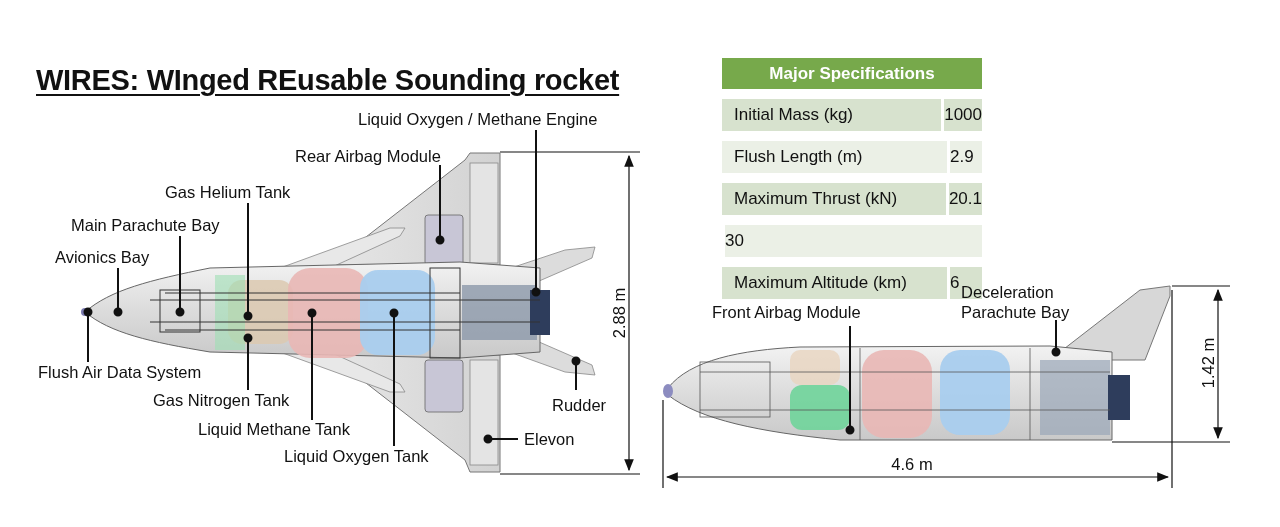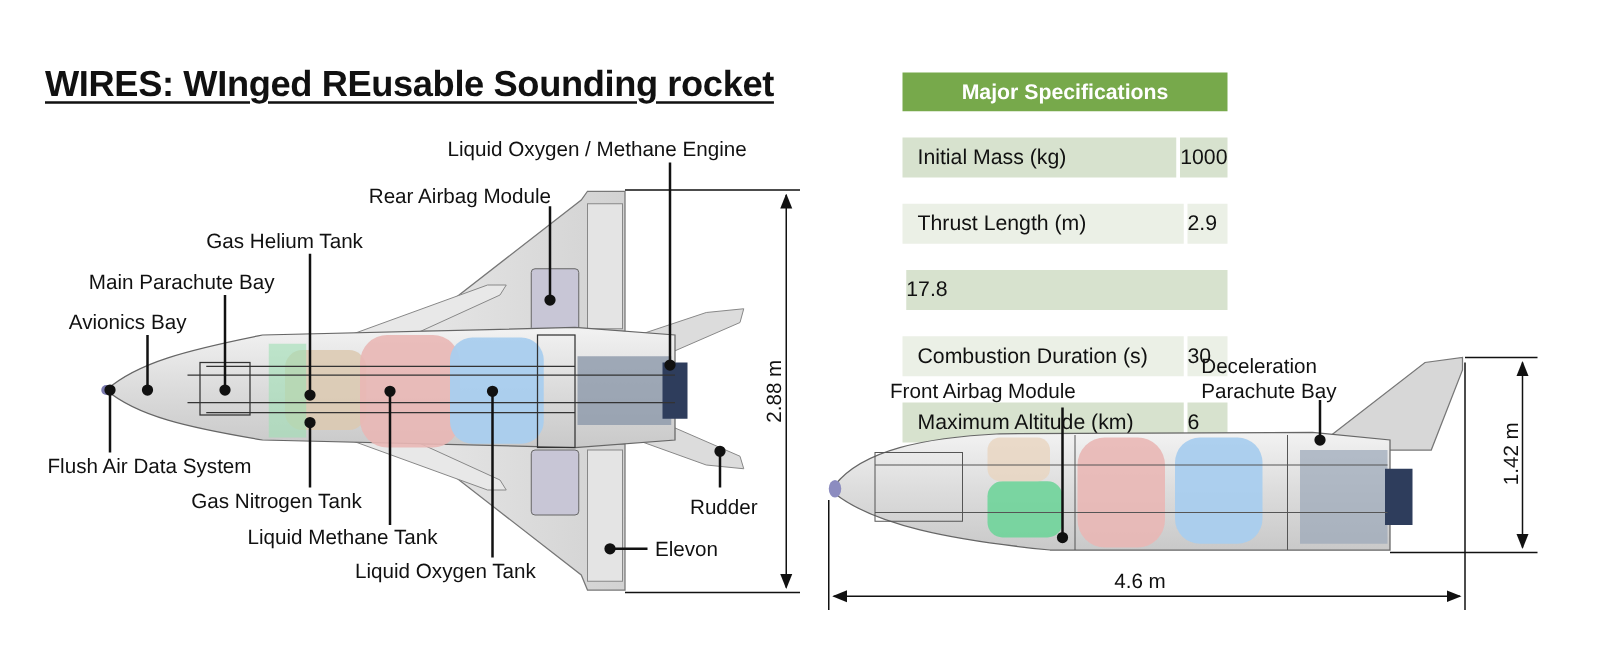--- a/index.html
+++ b/index.html
@@ -1,50 +1,50 @@
 <!DOCTYPE html>
 <html><head>
 <meta charset="utf-8">
 <style>
   html, body { margin:0; padding:0; background:#ffffff; }
   body { width:1280px; height:527px; position:relative; overflow:hidden;
          font-family:"Liberation Sans", sans-serif; color:#111; }
-  .title { position:absolute; left:36px; top:52px; font-size:29px; font-weight:bold;
+  .title { position:absolute; left:36px; top:64px; font-size:29px; font-weight:bold;
            text-decoration:underline; text-decoration-thickness:2px; text-underline-offset:4px;
            letter-spacing:-0.3px; white-space:nowrap; }
   .specs-head { background:#77a94b; color:#fff; font-weight:bold; font-size:17px; text-align:center;
                 height:31px; line-height:31px; }
-  .spec-row { display:flex; height:32px; margin-top:21px; }
+  .spec-row { display:flex; height:32px; margin-top:10px; }
   .spec-label { width:225px; padding-left:12px; line-height:32px; font-size:17px; box-sizing:border-box; }
   .spec-val { flex:1; margin-left:3px; line-height:32px; font-size:17px; box-sizing:border-box; }
   .r-dark .spec-label, .r-dark .spec-val { background:#d7e2ce; }
   .r-light .spec-label, .r-light .spec-val { background:#ebf0e6; }
   svg { position:absolute; left:0; top:0; }
   .lbl { font-family:"Liberation Sans", sans-serif; font-size:16.5px; fill:#111; }
 </style>
 </head>
 <body>
 
 <div class="title">WIRES: WInged REusable Sounding rocket</div>
 
 <div style="position:absolute;left:722px;top:58px;width:260px;">
   <div class="specs-head">Major Specifications</div>
   <div class="spec-row r-dark">
     <div class="spec-label">Initial Mass (kg)</div>
     <div class="spec-val">1000</div>
   </div>
   <div class="spec-row r-light">
-    <div class="spec-label">Thrust Length (m)</div>
+    <div class="spec-label">Flush Length (m)</div>
     <div class="spec-val">2.9</div>
   </div>
   <div class="spec-row r-dark">
-    <div class="spec-val">17.8</div>
+    <div class="spec-label">Maximum Thrust (kN)</div>
+    <div class="spec-val">20.1</div>
   </div>
   <div class="spec-row r-light">
-    <div class="spec-label">Combustion Duration (s)</div>
     <div class="spec-val">30</div>
   </div>
   <div class="spec-row r-dark">
     <div class="spec-label">Maximum Altitude (km)</div>
     <div class="spec-val">6</div>
   </div>
 </div>
 
 <svg width="1280" height="527" viewBox="0 0 1280 527">
   <defs>

